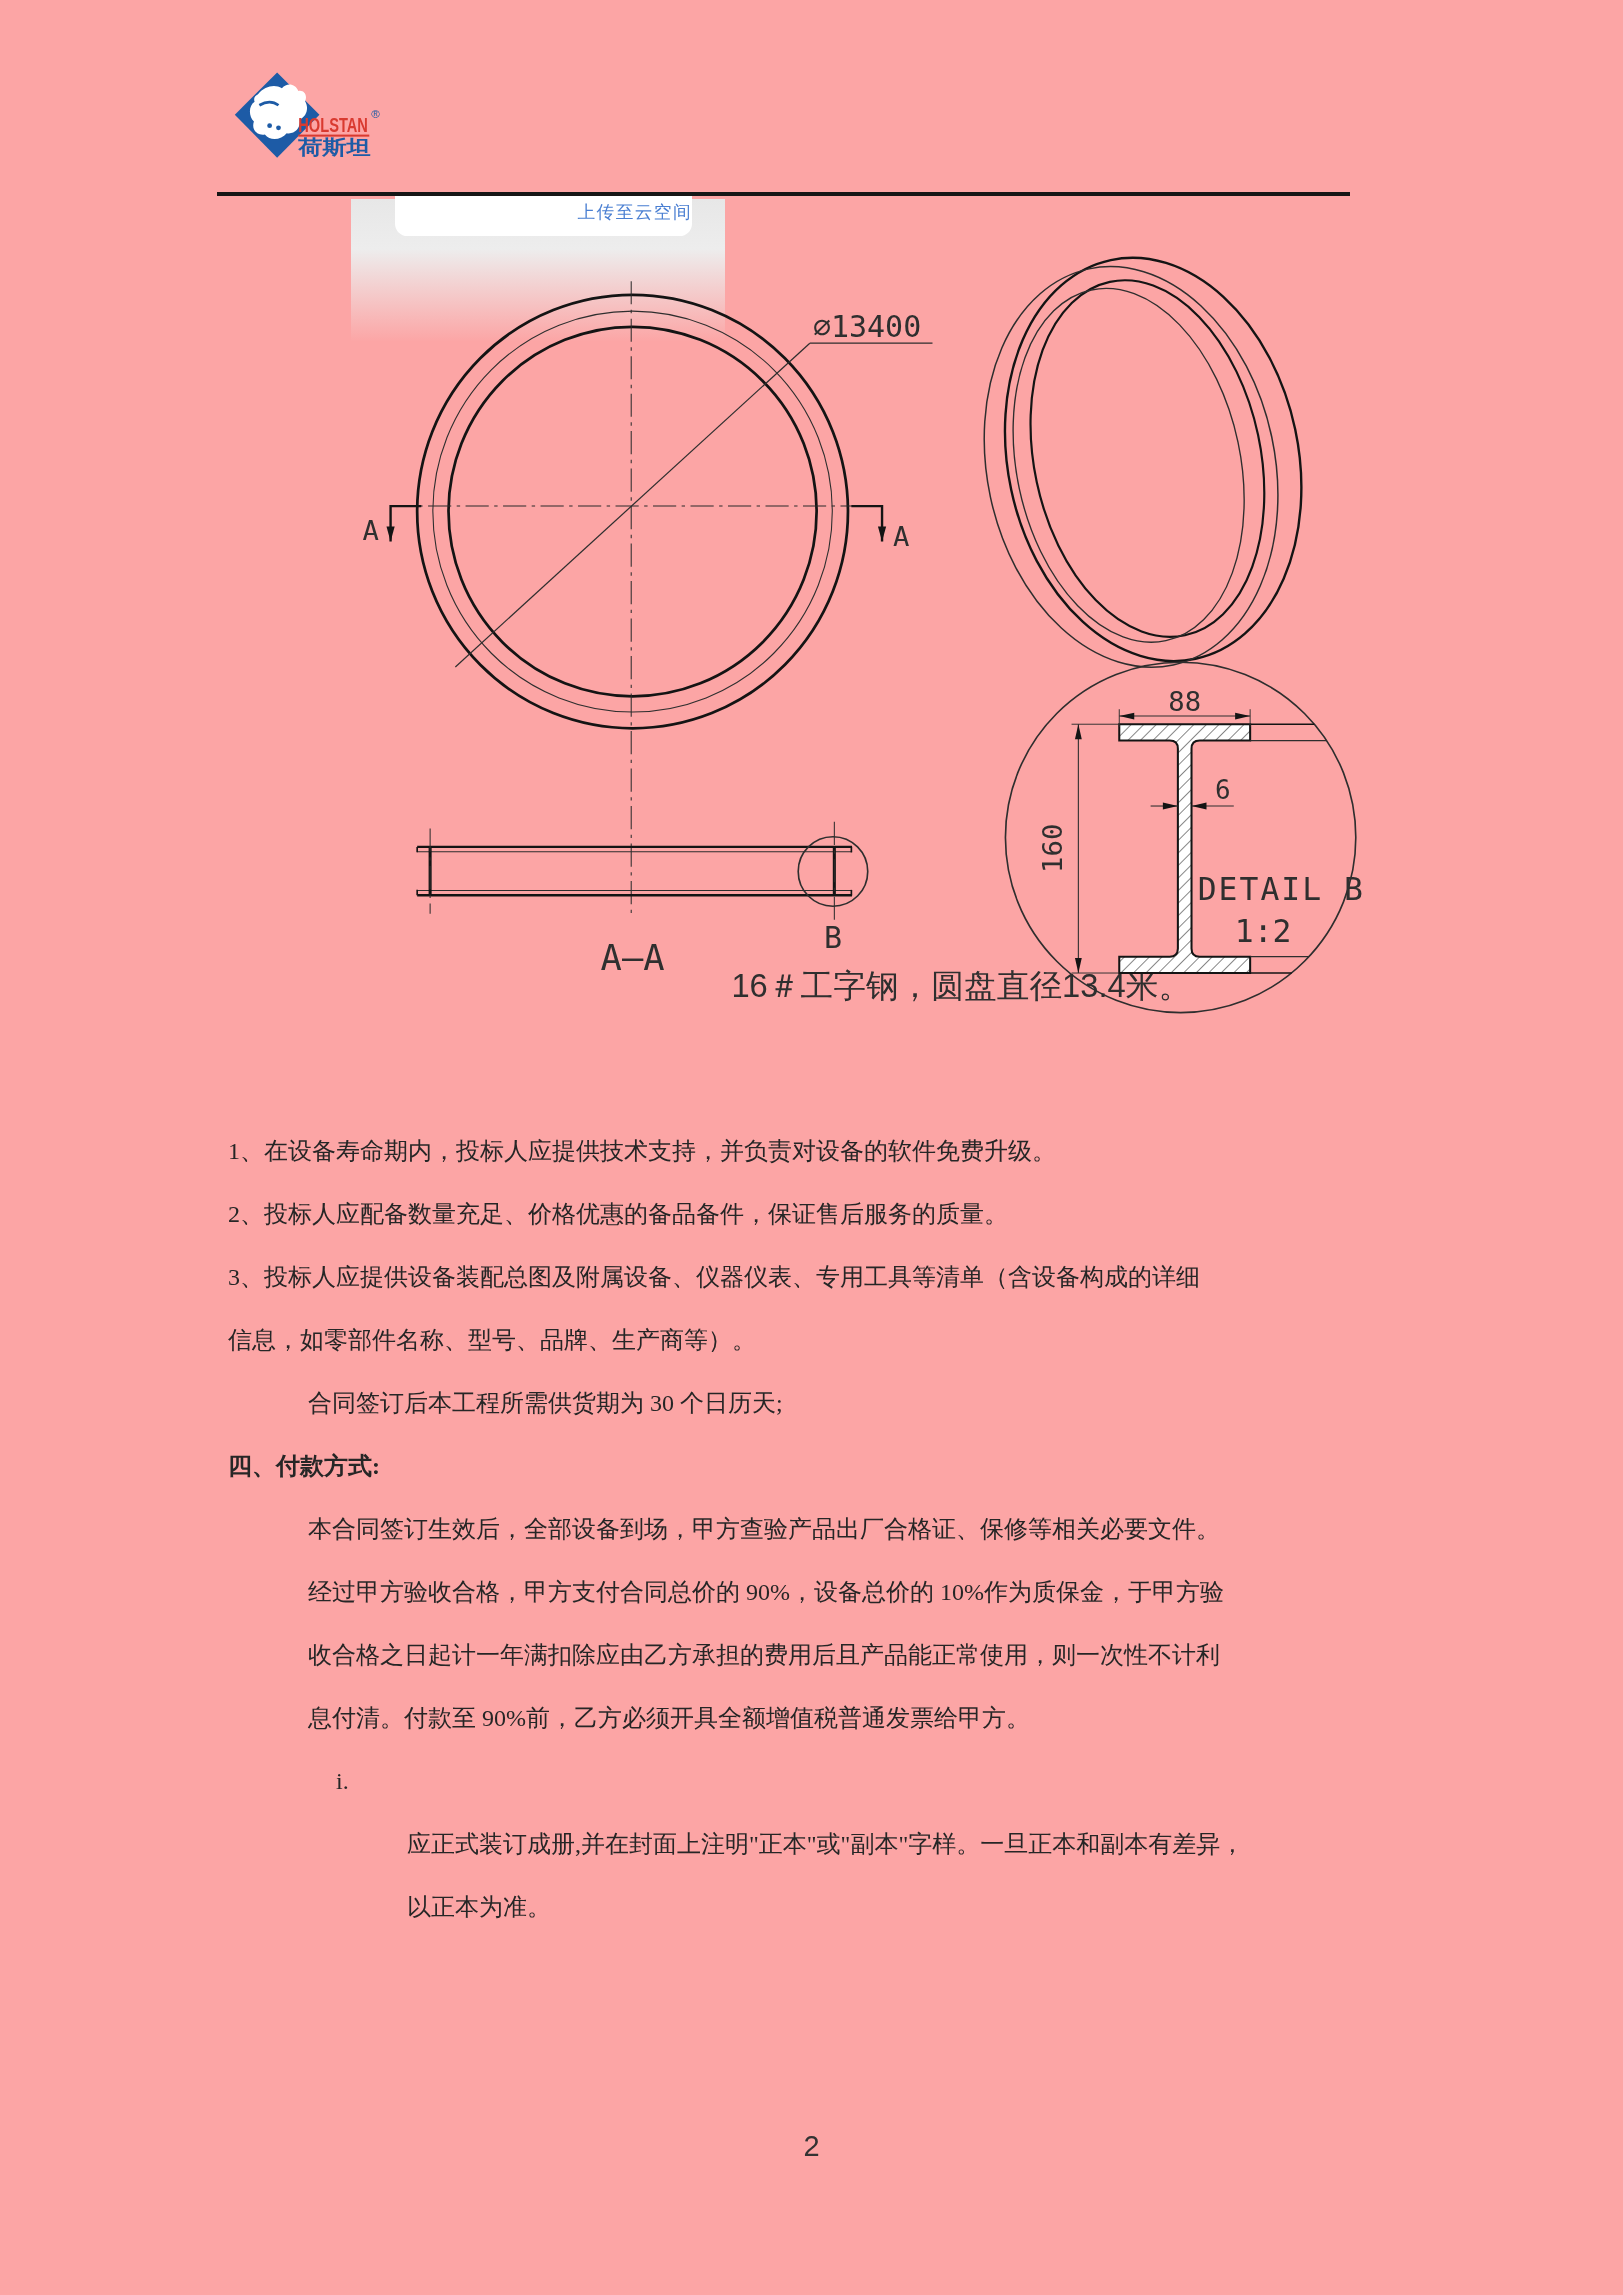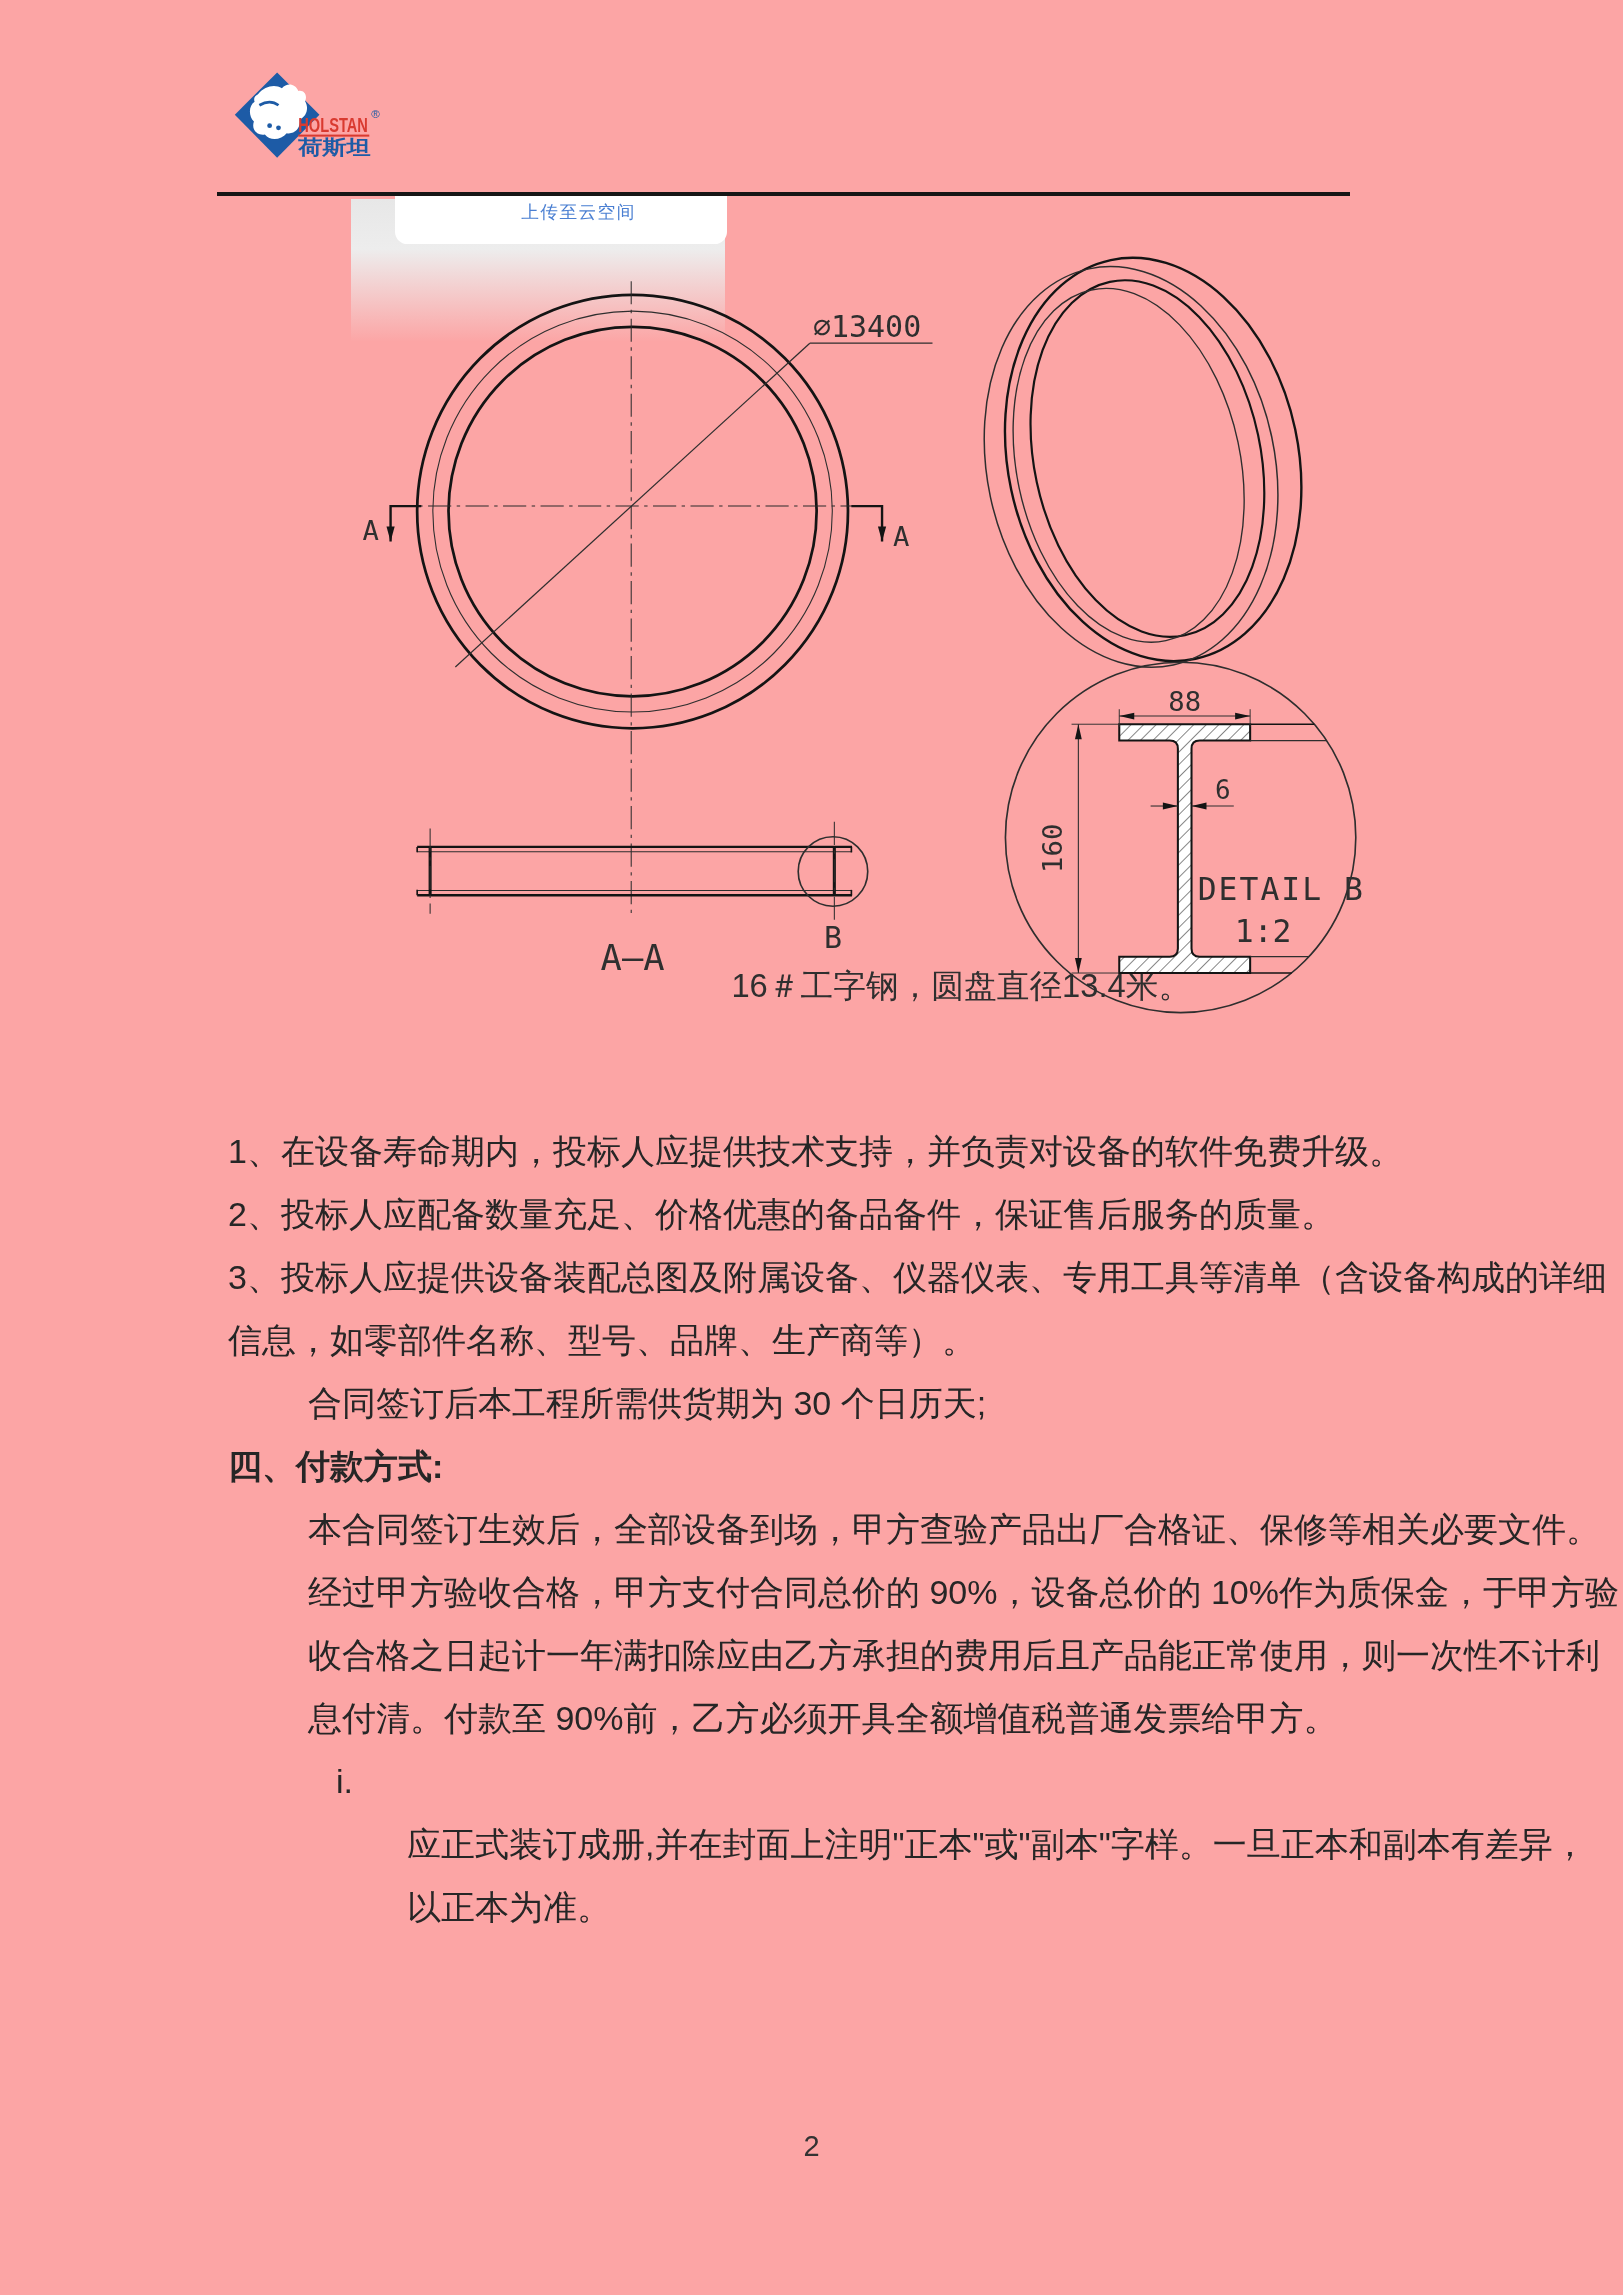--- a/index.html
+++ b/index.html
@@ -16,27 +16,27 @@
   
   .drawing-svg{position:absolute;left:0;top:0;width:1623px;height:1064px;}
   .cad-line{stroke:#141414;fill:none;}
   .cad-thin{stroke:#2e2e2e;fill:none;}
   .cl{stroke:#2b2b2b;fill:none;stroke-width:1.5;stroke-dasharray:34 8 5 8;}
   .cad-text{font-family:"DejaVu Sans Mono", monospace;fill:#2f2f2f;}
   .cad-cn{font-family:"Liberation Sans", sans-serif;fill:#2f2f2f;}
   
   .wash{position:absolute;left:351px;top:199px;width:374px;height:143px;
         background:linear-gradient(180deg,#e7e7e7 0%,#ededed 35%,rgba(240,240,240,0) 100%);}
-  .wm-card{position:absolute;left:395px;top:196px;width:297px;height:48px;
+  .wm-card{position:absolute;left:395px;top:196px;width:297px;height:40px;
            background:#ffffff;border-radius:0 0 12.3px 12.3px;
-           display:flex;justify-content:center;align-items:flex-start;padding-left:35px;}
+           display:flex;justify-content:flex-end;align-items:flex-start;}
   .wm-text{margin-top:4.1px;font-size:17.7px;color:#4a7fd2;letter-spacing:1.4px;}
   
   .bodytext{position:absolute;left:228px;top:1120px;width:1167px;
-            font-size:34px;color:#262626;}
+            font-size:24px;color:#262626;font-family:Liberation Serif, serif;}
   .bodytext .line{height:63px;line-height:63px;white-space:nowrap;}
   .line.heading{font-weight:bold;}
   .line.indent{padding-left:80px;}
   .line.indent2{padding-left:179px;}
   .line.item{display:flex;}
   .line.item .marker{padding-left:108px;width:72px;box-sizing:content-box;}
   .pagenum{position:absolute;left:0;top:2126px;width:1623px;height:41px;
            text-align:center;font-size:29px;color:#333;line-height:41px;}
 </style>
 </head>

